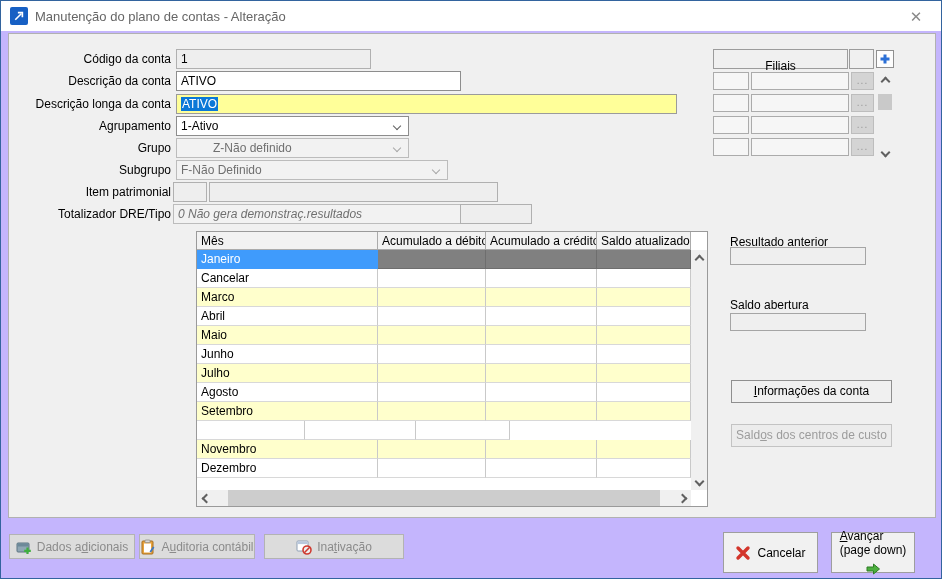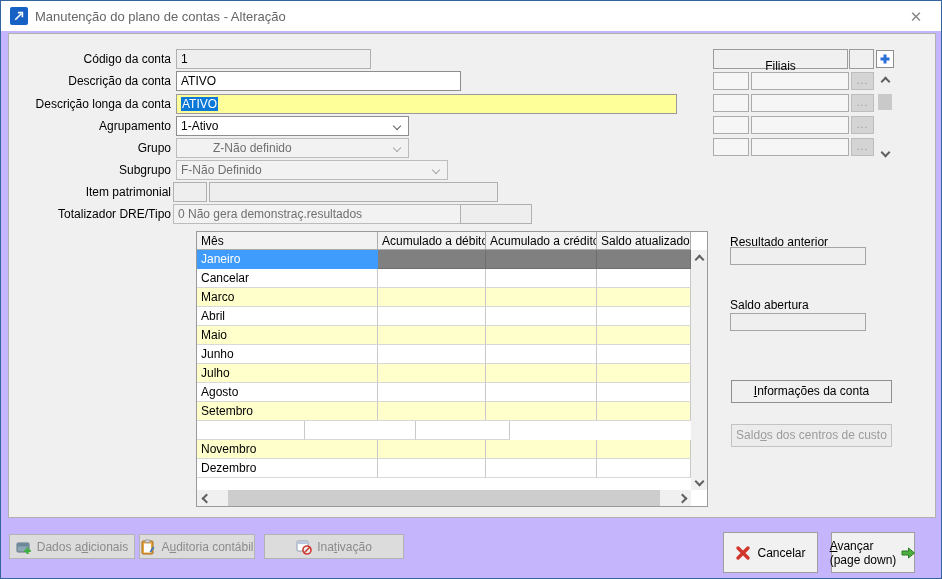--- a/index.html
+++ b/index.html
@@ -108,21 +108,21 @@
   <div class="field" style="left:175px; top:70px; width:285px;">ATIVO</div>
   <div class="field yellow" style="left:175px; top:93px; width:501px;"><span class="sel-text">ATIVO</span></div>
 
   <div class="field combo" style="left:175px; top:115px; width:233px;"><span>1-Ativo</span><span class="chev"></span></div>
   <div class="field combo disabled" style="left:175px; top:137px; width:233px;padding-left:36px;"><span>Z-Não definido</span><span class="chev"></span></div>
   <div class="field combo disabled" style="left:175px; top:159px; width:272px;"><span>F-Não Definido</span><span class="chev"></span></div>
 
   <div class="field readonly" style="left:172px; top:181px; width:34px;"></div>
   <div class="field readonly" style="left:208px; top:181px; width:289px;"></div>
 
-  <div class="field combo disabled" style="left:172px; top:203px; width:315px;"><span>0 Não gera demonstraç.resultados</span><span class="chev"></span></div>
+  <div class="field combo disabled" style="left:172px; top:203px; width:315px;font-style:italic;"><span>0 Não gera demonstraç.resultados</span><span class="chev"></span></div>
   <div class="field readonly" style="left:459px; top:203px; width:72px;"></div>
 
   <div class="grid">
     <div class="ghead">
       <div class="hcell c0">Mês</div>
       <div class="hcell c1 center">Acumulado a débito</div>
       <div class="hcell c2 center">Acumulado a crédito</div>
       <div class="hcell c3 center">Saldo atualizado</div>
     </div>
     <div class="gbody">
@@ -292,20 +292,20 @@
       </svg>
     <span><span>Ina</span><span class="mn">t</span><span>ivação</span></span>
   </div>
 
   <div class="action-btn" style="left:722px; width:95px;">
     <svg class="icon16" viewBox="0 0 16 16">
         <path d="M3 3 L13 13 M13 3 L3 13" stroke="#d3352b" stroke-width="3.4" stroke-linecap="round"></path>
       </svg>
     <span>Cancelar</span>
   </div>
-  <div class="action-btn" style="left:830px; width:84px; gap:4px;">
+  <div class="action-btn" style="left:830px; width:84px; gap:4px;flex-direction:column;">
     <span style="text-align:left; line-height:14px;"><span></span><span class="mn">A</span><span>vançar</span><br><span>(page down)</span></span>
     <svg class="icon16" viewBox="0 0 16 16">
         <path d="M2 6 H8.5 V3 L14.5 8 L8.5 13 V10 H2 Z" fill="#4caf3e" stroke="#2e7d27"></path>
       </svg>
   </div>
 
 </div>
 
 </body></html>

